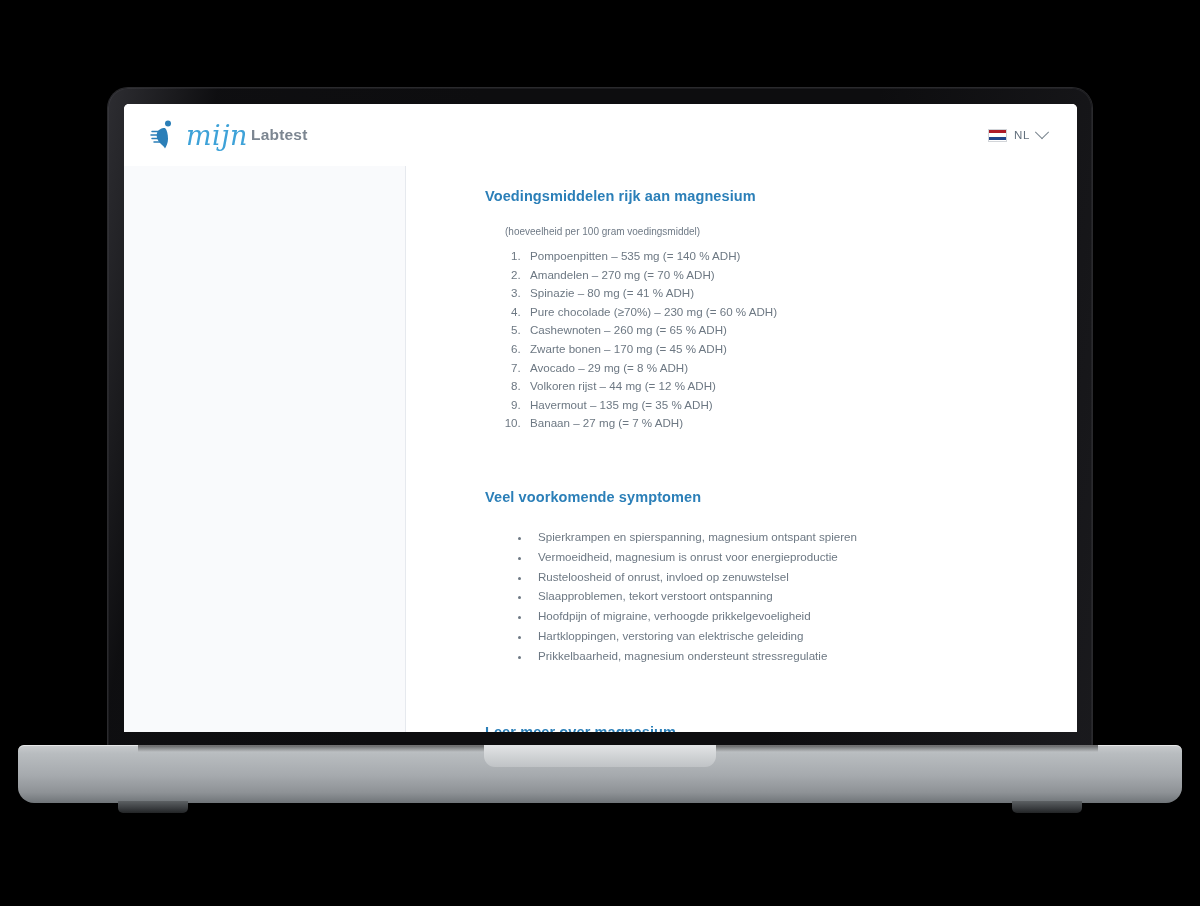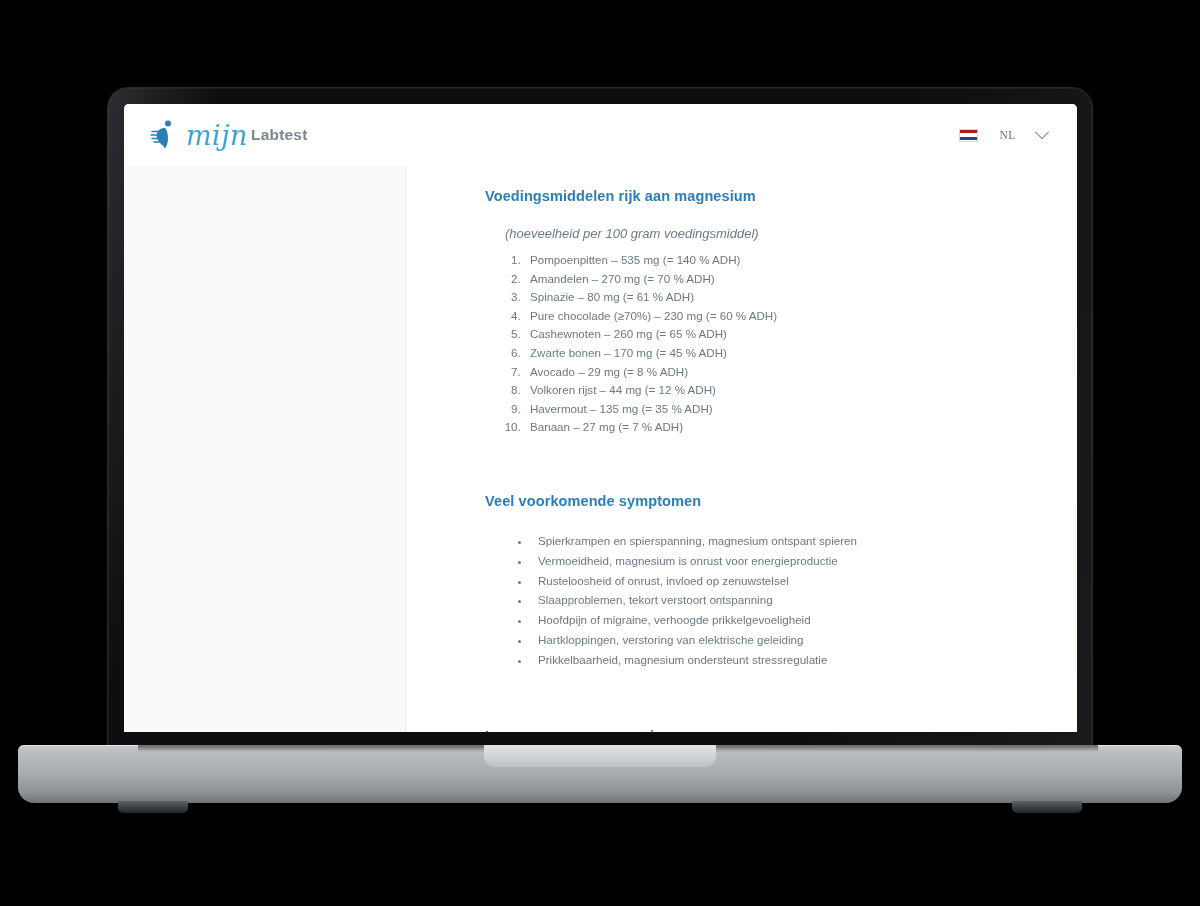--- a/index.html
+++ b/index.html
@@ -121,23 +121,22 @@
     font-size: 15.5px;
     color: #7c8691;
     letter-spacing: 0.2px;
     margin-left: 1px;
     font-weight: bold;
   }
 
   .lang-select {
     display: flex;
     align-items: center;
-    gap: 21px;
+    gap: 7px;
     cursor: pointer;
-    font-family: Liberation Serif, serif;
   }
   .flag-nl {
     width: 19px;
     height: 13px;
     border: 0.5px solid #d2d5d9;
     box-sizing: border-box;
     display: block;
   }
   .flag-nl span { display: block; height: 33.34%; }
   .flag-red { background: #ae1c28; }
@@ -182,24 +181,23 @@
     font-size: 14.5px;
     font-weight: bold;
     color: #2b7fb8;
     margin: 0 0 22px 0;
     letter-spacing: 0.1px;
   }
   h2.section-title.spaced-top { margin-top: 56px; }
   h2.section-title.bottom-head { margin-top: 58px; margin-bottom: 0; }
 
   .sub-note {
-    font-size: 13px;
+    font-size: 10px;
     color: #6f7a86;
     margin: 0 0 10px 20px;
-    font-style: italic;
   }
 
   ol.food-list {
     margin: 0;
     padding-left: 39px;
     list-style-position: outside;
   }
   ol.food-list li {
     font-size: 11.6px;
     color: #6d7883;
@@ -269,21 +267,21 @@
       <div class="left-rail"></div>
 
       <div class="content-col">
 
         <h2 class="section-title">Voedingsmiddelen rijk aan magnesium</h2>
         <p class="sub-note">(hoeveelheid per 100 gram voedingsmiddel)</p>
 
         <ol class="food-list">
           <li>Pompoenpitten – 535 mg (= 140 % ADH)</li>
           <li>Amandelen – 270 mg (= 70 % ADH)</li>
-          <li>Spinazie – 80 mg (= 61 % ADH)</li>
+          <li>Spinazie – 80 mg (= 41 % ADH)</li>
           <li>Pure chocolade (≥70%) – 230 mg (= 60 % ADH)</li>
           <li>Cashewnoten – 260 mg (= 65 % ADH)</li>
           <li>Zwarte bonen – 170 mg (= 45 % ADH)</li>
           <li>Avocado – 29 mg (= 8 % ADH)</li>
           <li>Volkoren rijst – 44 mg (= 12 % ADH)</li>
           <li>Havermout – 135 mg (= 35 % ADH)</li>
           <li>Banaan – 27 mg (= 7 % ADH)</li>
         </ol>
 
         <h2 class="section-title spaced-top">Veel voorkomende symptomen</h2>

